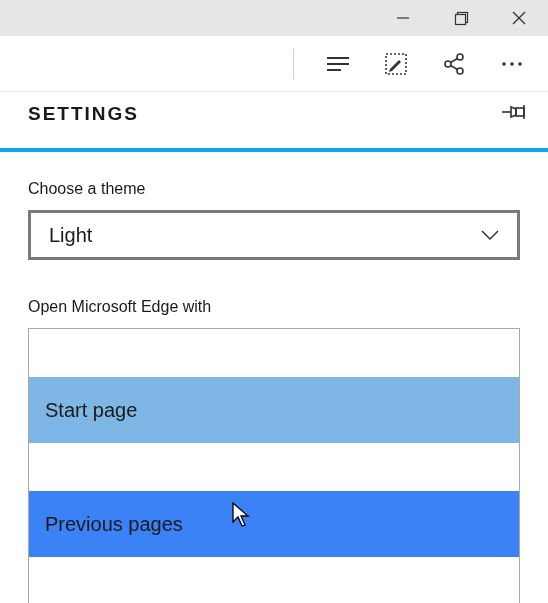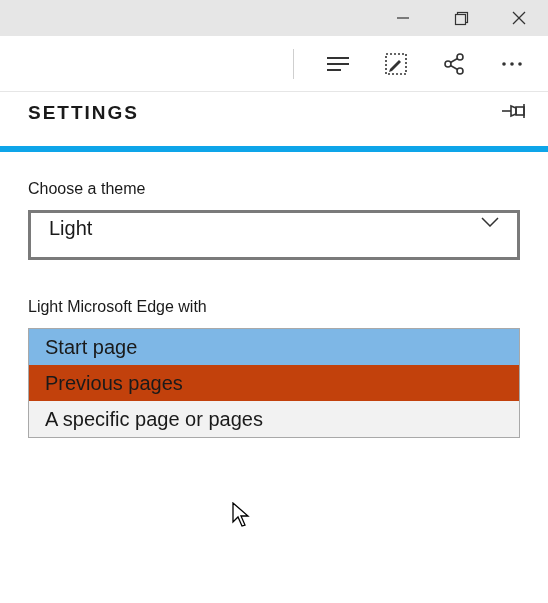--- a/index.html
+++ b/index.html
@@ -47,62 +47,63 @@
     display: flex;
     align-items: center;
     justify-content: center;
   }
   .panel-header {
     height: 60px;
     display: flex;
     align-items: center;
     justify-content: space-between;
     padding: 0 22px 12px 28px;
-    border-bottom: 6px solid #0ea5e9;
+    border-bottom: 4px solid #0ea5e9;
   }
   .panel-header h1 {
     font-size: 19px;
     font-weight: 600;
     letter-spacing: 2px;
   }
   .content {
     padding: 28px 28px 0 28px;
   }
   .section-label {
     font-size: 16px;
     font-weight: 400;
     margin-bottom: 12px;
   }
   .select {
     border: 3px solid #7a7a7a;
     height: 50px;
     display: flex;
-    align-items: flex-start;
+    align-items: center;
     justify-content: space-between;
-    padding: 4px 18px;
+    padding: 11px 18px;
     font-size: 20px;
     margin-bottom: 38px;
     cursor: pointer;
   }
   .listbox {
     border: 1px solid #a9a9a9;
   }
   .listbox .option {
-    height: 36px;
+    height: 66px;
     display: flex;
     align-items: center;
     padding: 0 16px;
     font-size: 20px;
     cursor: pointer;
+    margin-top: 48px;
   }
   .listbox .option.selected {
     background: #7eb7e6;
   }
   .listbox .option.hover {
-    background: #c2410c;
+    background: #3b82f6;
   }
   .listbox .option.alt {
     background: #f2f2f2;
   }
   .truncated {
     font-size: 24px;
     font-weight: 400;
     margin-top: 28px;
   }
   .cursor {
@@ -183,21 +184,21 @@
 <div class="content">
 
   <div class="section-label">Choose a theme</div>
   <div class="select">
     <span>Light</span>
     <svg width="18" height="10" viewBox="0 0 18 10">
       <polyline points="1,1 9,9 17,1" fill="none" stroke="#333" stroke-width="1.5"></polyline>
     </svg>
   </div>
 
-  <div class="section-label">Light Microsoft Edge with</div>
+  <div class="section-label">Open Microsoft Edge with</div>
   <div class="listbox">
     <div class="option selected">
       <span>Start page</span>
     </div>
     <div class="option hover">
       <span>Previous pages</span>
     </div>
     <div class="option alt">
       <span>A specific page or pages</span>
     </div>

